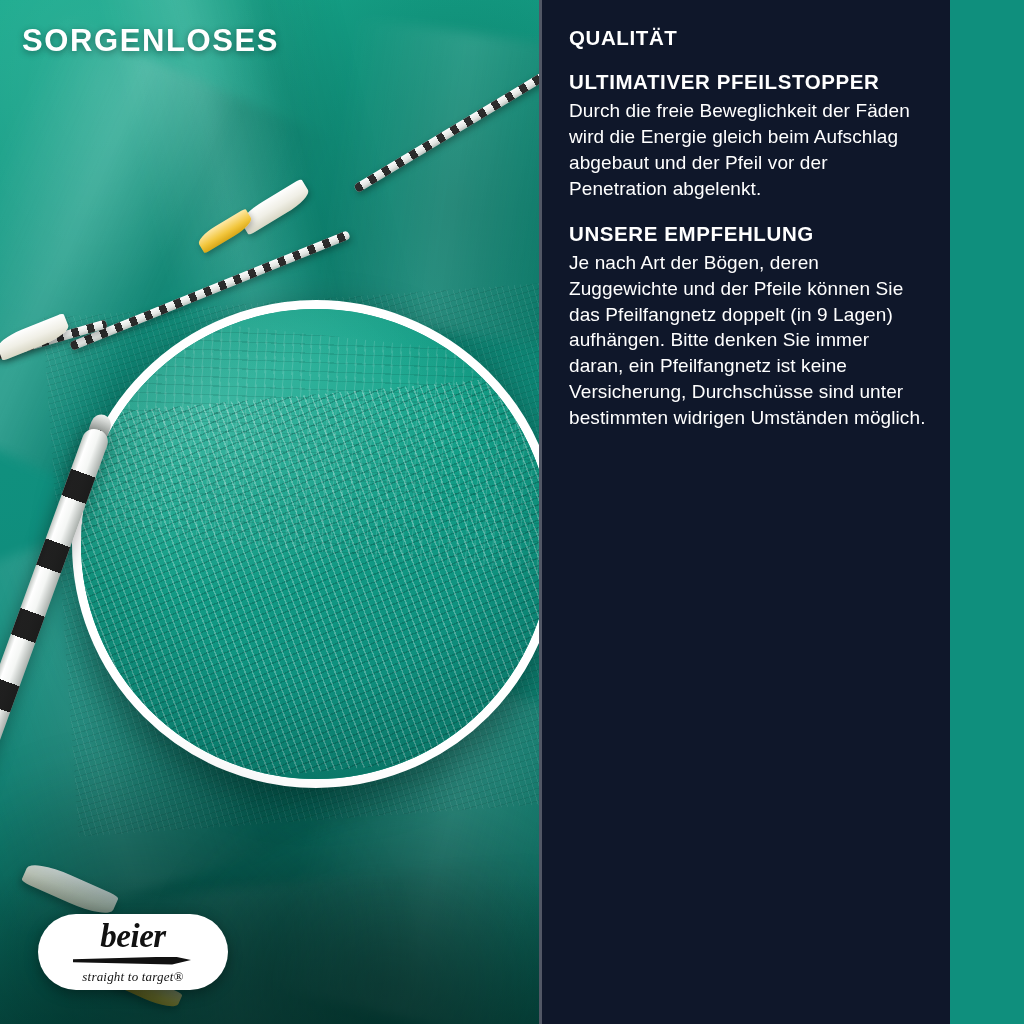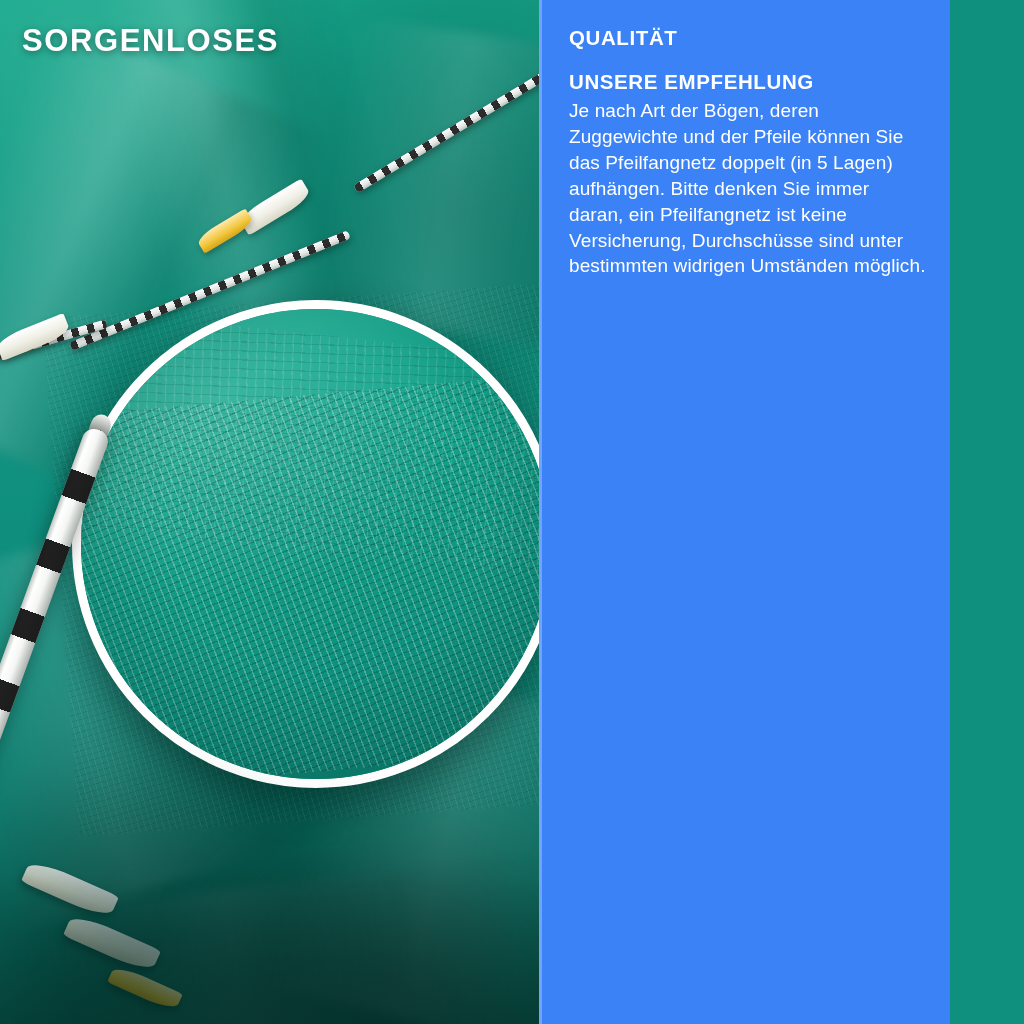--- a/index.html
+++ b/index.html
@@ -232,21 +232,21 @@
     font-family:"Liberation Serif", serif;
     font-style:italic;
     font-size:13px;
     color:#111;
     letter-spacing:.2px;
   }
 
   
   .text-panel {
     width:411px; height:1024px;
-    background:#3b82f6;
+    background:#0f172a;
     padding:26px 24px 18px 30px;
     position:relative;
   }
   .panel-sep {
     position:absolute; left:0; top:0; bottom:0; width:3px;
     background:rgba(255,255,255,.28);
   }
   .section { margin-bottom:20px; }
   .section:last-child { margin-bottom:12px; }
   .sec-head {
@@ -311,32 +311,39 @@
     <div class="big-vane yellow"></div>
 
     <div class="shadow-bl"></div>
     <div class="shadow-br"></div>
     <div class="dark-edge-bottom"></div>
 
     <div class="title">
       <span class="line">SORGENLOSES</span>
     </div>
 
+    <div class="logo">
+      <div class="brand">beier</div>
+      <div class="swoosh"></div>
+      <div class="tagline">straight to target®</div>
+    </div>
   </div>
 
   <div class="text-panel">
     <div class="panel-sep"></div>
 
     <div class="section">
       <div class="sec-head">QUALITÄT</div>
     </div>
 
 
     <div class="section">
+      <div class="sec-head">ULTIMATIVER PFEILSTOPPER</div>
+      <div class="sec-body">Durch die freie Beweglichkeit der Fäden wird die Energie gleich beim Aufschlag abgebaut und der Pfeil vor der Penetration abgelenkt.</div>
     </div>
 
     <div class="section">
       <div class="sec-head">UNSERE EMPFEHLUNG</div>
-      <div class="sec-body">Je nach Art der Bögen, deren Zuggewichte und der Pfeile können Sie das Pfeilfangnetz doppelt (in 5 Lagen) aufhängen. Bitte denken Sie immer daran, ein Pfeilfangnetz ist keine Versicherung, Durchschüsse sind unter bestimmten widrigen Umständen möglich.</div>
+      <div class="sec-body">Je nach Art der Bögen, deren Zuggewichte und der Pfeile können Sie das Pfeilfangnetz doppelt (in 9 Lagen) aufhängen. Bitte denken Sie immer daran, ein Pfeilfangnetz ist keine Versicherung, Durchschüsse sind unter bestimmten widrigen Umständen möglich.</div>
     </div>
   </div>
 
 </div>
 
 </body></html>

